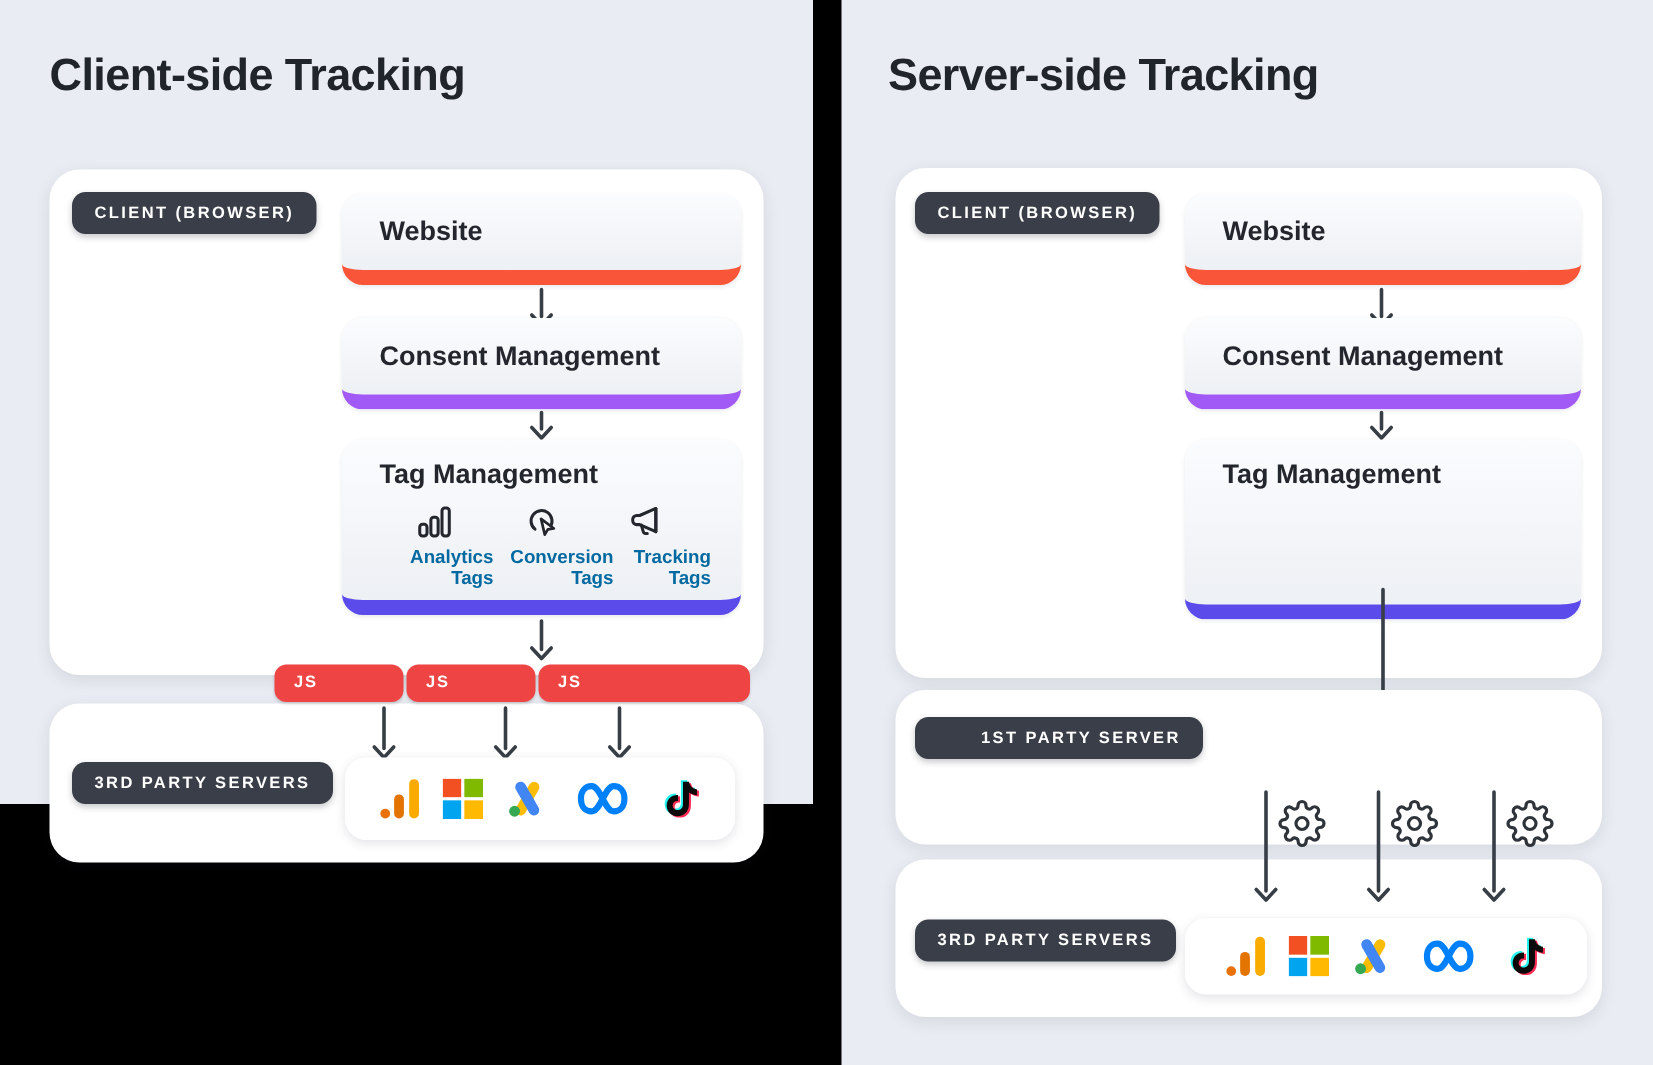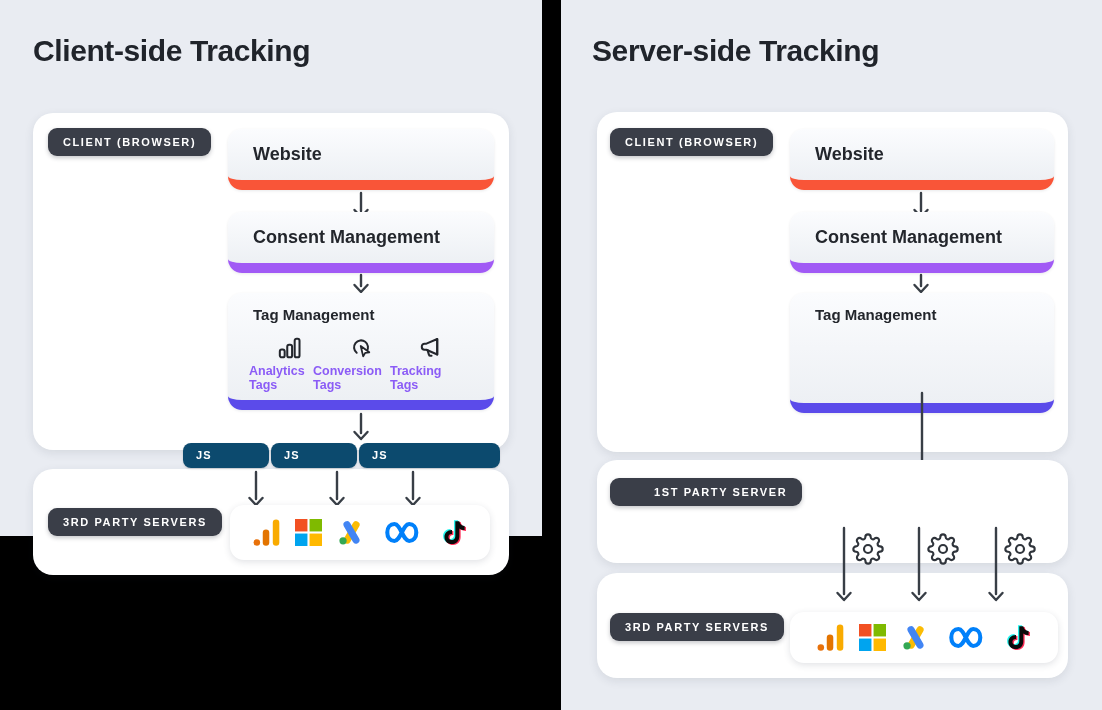--- a/index.html
+++ b/index.html
@@ -15,25 +15,25 @@
          font-size:11px;font-weight:700;letter-spacing:1.6px;padding:8px 15px;
          border-radius:9px;box-shadow:0 2px 4px rgba(30,36,46,.25);white-space:nowrap;}
   .flow-box{position:absolute;border-radius:14px;
             background:linear-gradient(180deg,#FBFCFE 0%,#EDF0F4 100%);
             border-bottom:10px solid #ccc;
             box-shadow:0 1px 3px rgba(30,40,60,.10);}
   .acc-orange{border-bottom-color:#F95538;}
   .acc-purple{border-bottom-color:#A15AF5;}
   .acc-indigo{border-bottom-color:#5B4BEA;}
   .flow-label{position:absolute;left:25px;top:15px;font-size:18px;font-weight:700;color:#23262C;}
-  .flow-title{position:absolute;left:25px;top:13px;font-size:15px;font-weight:700;color:#23262C;}
-  .tagcol{position:absolute;text-align:left;color:#8b5cf6;}
+  .flow-title{position:absolute;left:25px;top:13px;font-size:18px;font-weight:700;color:#23262C;}
+  .tagcol{position:absolute;text-align:right;color:#0369a1;}
   .tagcol svg{display:block;margin:0 auto 3px auto;}
   .taglabel{font-size:12.5px;font-weight:600;line-height:1.12;}
-  .js-chip{position:absolute;height:25px;background:#0c4a6e;border-radius:8px;
+  .js-chip{position:absolute;height:25px;background:#ef4444;border-radius:8px;
            box-shadow:0 1px 2px rgba(0,0,0,.15);}
   .js-chip span{position:absolute;left:13px;top:6px;color:#fff;font-size:11px;
                 font-weight:700;letter-spacing:1.2px;}
   .logo-row{position:absolute;background:#fff;border-radius:14px;
             box-shadow:0 2px 7px rgba(40,50,70,.14);
             display:flex;align-items:center;justify-content:center;gap:14px;}
   .arrow{position:absolute;overflow:visible;}
   .arrow path{stroke:#383E46;stroke-width:2.4;fill:none;stroke-linecap:round;stroke-linejoin:round;}
   .gear{position:absolute;}
   .sprite{position:absolute;width:0;height:0;overflow:hidden;}

